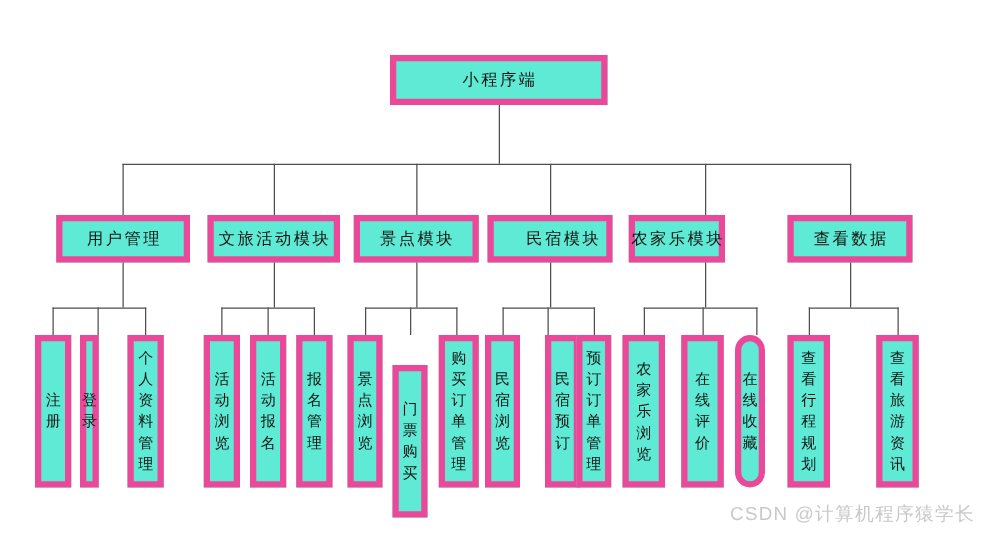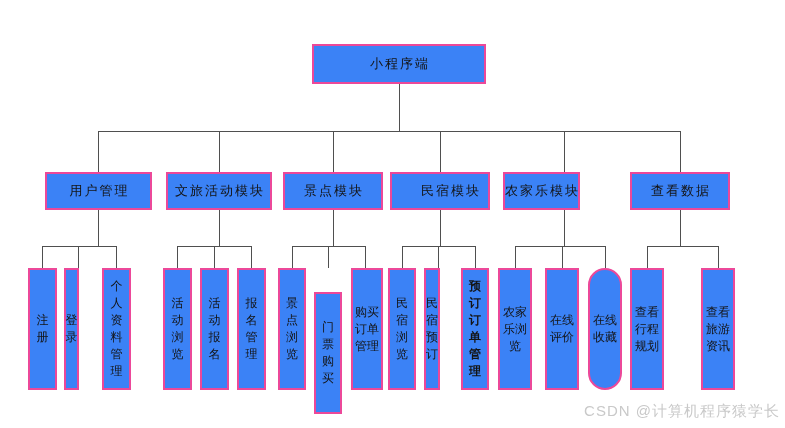--- a/index.html
+++ b/index.html
@@ -7,22 +7,22 @@
     position: relative;
     width: 785px;
     height: 428px;
     background: #ffffff;
     font-family: "Liberation Sans", "DejaVu Sans", sans-serif;
     overflow: hidden;
   }
   .box {
     position: absolute;
     box-sizing: border-box;
-    border: 2px solid #ec4899;
-    background: #3b82f6;
+    border: 5px solid #ec4899;
+    background: #5eead4;
     color: #141414;
     display: flex;
     align-items: center;
     justify-content: center;
     text-align: center;
   }
   .root, .lvl2 {
     font-size: 13px;
     letter-spacing: 2px;
     text-indent: 2px;
@@ -115,25 +115,25 @@
 
   <div class="box leaf" style="left:163px;width:29px;">活动浏览</div>
   <div class="box leaf" style="left:200px;width:29px;">活动报名</div>
   <div class="box leaf" style="left:237px;width:29px;">报名管理</div>
 
   <div class="box leaf" style="left:278px;width:28px;">景点浏览</div>
   <div class="box leaf" style="left:314px;width:28px;margin-top:24px;">门票购买</div>
   <div class="box leaf" style="left:351px;width:32px;">购买订单管理</div>
 
   <div class="box leaf" style="left:388px;width:28px;">民宿浏览</div>
-  <div class="box leaf" style="left:424px;width:16px;">民宿预订</div>
-  <div class="box leaf" style="left:461px;width:28px;font-weight:bold;">预订订单管理</div>
+  <div class="box leaf" style="left:436px;width:28px;">民宿预订</div>
+  <div class="box leaf" style="left:461px;width:28px;">预订订单管理</div>
 
   <div class="box leaf" style="left:498px;width:34px;">农家乐浏览</div>
   <div class="box leaf" style="left:545px;width:34px;">在线评价</div>
-  <div class="box leaf" style="left:588px;width:34px;border-radius:17px;">在线收藏</div>
+  <div class="box leaf" style="left:588px;width:24px;border-radius:17px;">在线收藏</div>
 
   <div class="box leaf" style="left:630px;width:34px;">查看行程规划</div>
   <div class="box leaf" style="left:701px;width:34px;">查看旅游资讯</div>
 
   <div class="watermark">CSDN @计算机程序猿学长</div>
 
 </div>
 
 </body></html>

